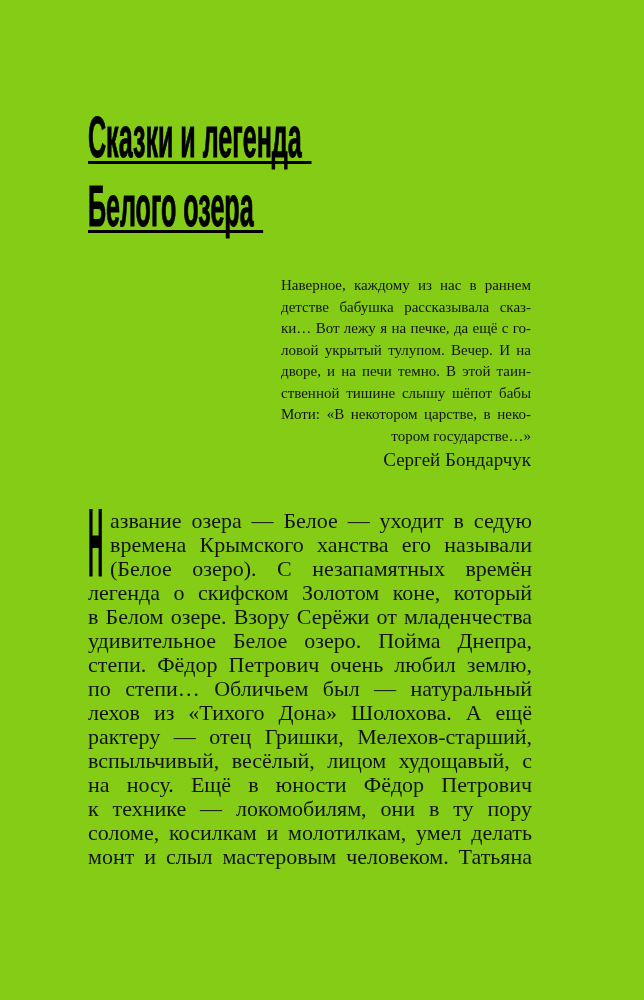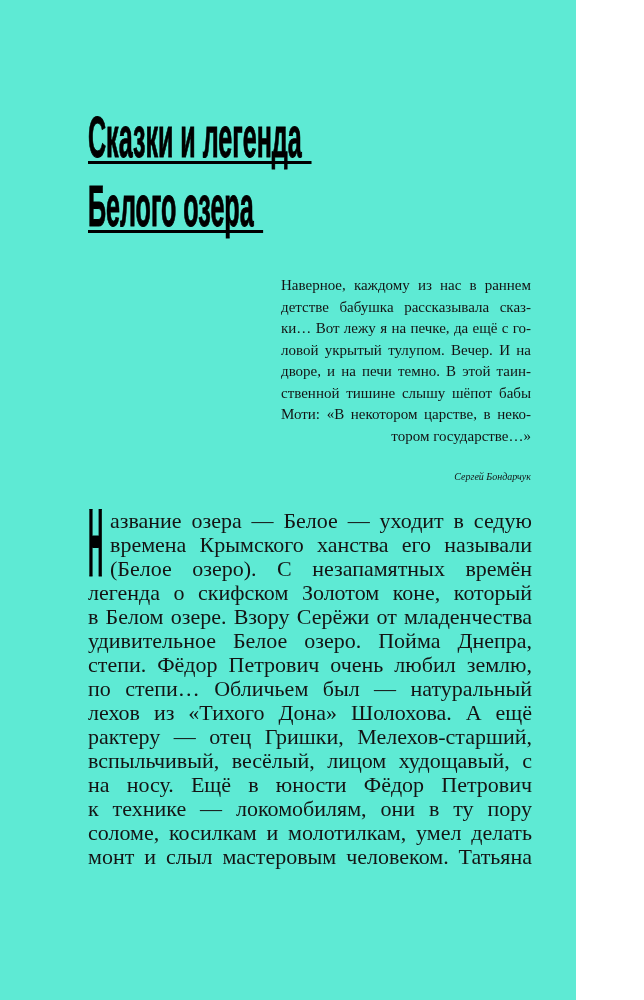--- a/index.html
+++ b/index.html
@@ -2,23 +2,23 @@
 <html lang="ru"><head>
 <meta charset="utf-8">
 <style>
   html, body {
     margin: 0;
     padding: 0;
     background: #ffffff;
   }
   .page {
     position: relative;
-    width: 576px;
+    width: 644px;
     height: 1000px;
-    background: #5eead4;
+    background: #84cc16;
     overflow: hidden;
     font-family: "Liberation Serif", "DejaVu Serif", serif;
     color: #141414;
   }
 
   
   .title-line {
     position: absolute;
     left: 88px;
     line-height: 48px;
@@ -45,26 +45,25 @@
     left: 281px;
     top: 275px;
     width: 250px;
     font-size: 15px;
   }
   .epigraph .jl, .epigraph .ll {
     height: 21.5px;
     line-height: 21.5px;
   }
   .attribution {
-    margin-top: 19px;
+    margin-top: 2px;
     height: 22px;
     line-height: 22px;
     text-align: right;
-    font-style: italic;
-    font-size: 10px;
+    font-size: 19px;
   }
 
   
   .body-text {
     position: absolute;
     left: 88px;
     top: 509px;
     width: 444px;
     font-size: 22px;
   }

